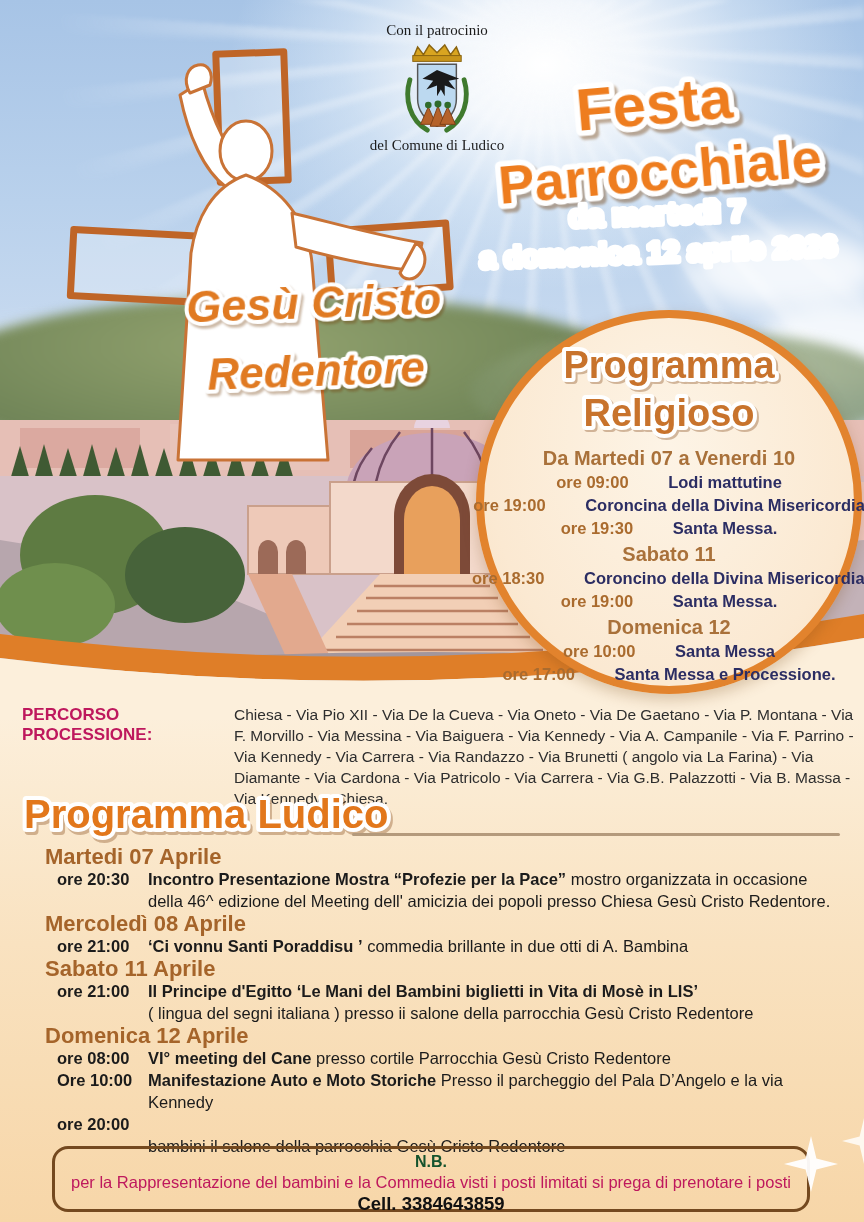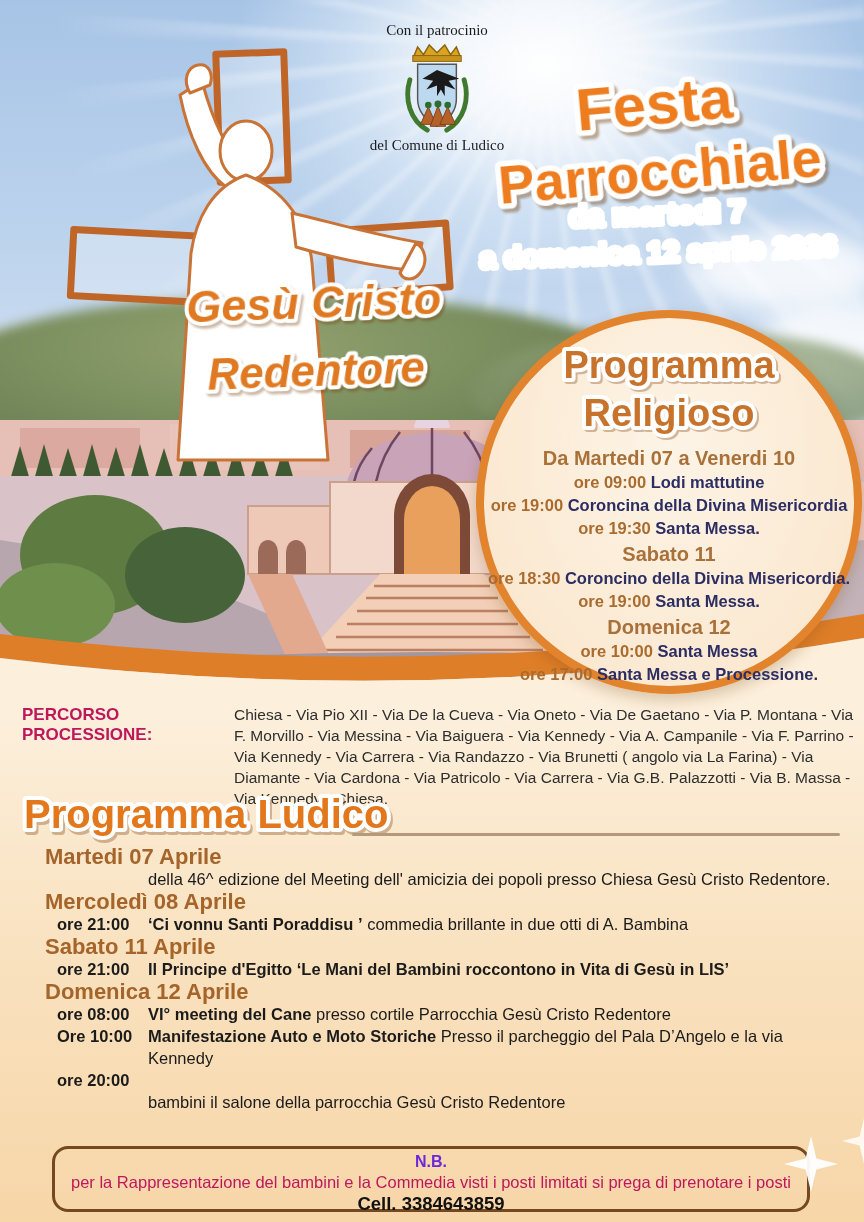--- a/index.html
+++ b/index.html
@@ -31,40 +31,40 @@
   text.bubble{font-family:"Liberation Sans",sans-serif;font-weight:bold;paint-order:stroke;stroke:#ffffff;stroke-linejoin:round;}
   
   .oval{position:absolute;left:476px;top:310px;width:386px;height:384px;border-radius:50%;
         border:8px solid #e2832d;z-index:3;box-sizing:border-box;
         background:radial-gradient(ellipse at 50% 35%, #fdf4e6 0%, #fbe9d2 70%, #f8e0c2 100%);
         box-shadow:0 6px 14px rgba(120,70,20,.25);}
   .oval-inner{position:absolute;left:-12px;top:20px;width:394px;text-align:center;}
   .rel-h{font-size:20px;font-weight:bold;color:#a9713a;line-height:26px;margin-top:1px;}
   .rel-item{font-size:16.5px;font-weight:bold;line-height:23px;white-space:nowrap;}
   .rel-time{color:#aa6b2e;}
-  .rel-text{color:#2b2d63;}
+  .rel-text{color:#2b2d63;padding-left:35px;}
   
   .lower{position:absolute;left:0;top:716px;width:864px;height:506px;z-index:1;
          background:linear-gradient(180deg,#fcefdb 0%,#f9e2c0 45%,#f7d6a8 100%);}
   .percorso{position:absolute;left:0;top:700px;width:864px;z-index:5;}
   .perc-label{position:absolute;left:22px;top:5px;width:212px;font-size:17px;font-weight:bold;color:#be185d;}
   .perc-text{position:absolute;left:234px;top:4px;width:622px;font-size:15.5px;line-height:21px;color:#2e2e2e;font-weight:500;}
   .ludico-svg{position:absolute;left:14px;top:786px;z-index:5;}
   .ludico-rule{position:absolute;left:352px;top:833px;width:488px;height:3px;background:#b49a7c;z-index:5;border-radius:2px;}
   .events{position:absolute;left:30px;top:845px;width:812px;z-index:5;color:#1b1b1b;}
   .ev-day{font-size:22px;font-weight:bold;color:#a5642a;line-height:23px;padding-left:15px;}
   .ev-row{display:grid;grid-template-columns:83px 1fr;column-gap:8px;line-height:22px;padding-left:27px;}
   .ev-time{font-size:16.5px;font-weight:600;}
   .ev-text{font-size:16.5px;}
   .ev-b{font-weight:bold;}
   .ev-r{font-weight:normal;}
   
   .nb-box{position:absolute;left:52px;top:1146px;width:758px;height:66px;z-index:5;box-sizing:border-box;
           border:3px solid #74491f;border-radius:16px;text-align:center;padding-top:3px;}
-  .nb-label{font-size:16px;font-weight:bold;color:#6d28d9;line-height:20px;}
+  .nb-label{font-size:16px;font-weight:bold;color:#14532d;line-height:20px;}
   .nb-text{font-size:16.5px;color:#be185d;line-height:21px;}
   .nb-phone{font-size:18.5px;font-weight:bold;color:#111;line-height:22px;}
   .sparkle{position:absolute;background:#fff;z-index:6;opacity:.95;
     clip-path:polygon(50% 0%,60% 40%,100% 50%,60% 60%,50% 100%,40% 60%,0% 50%,40% 40%);}
   .sparkle.s1{left:784px;top:1136px;width:54px;height:56px;}
   .sparkle.s2{left:842px;top:1118px;width:44px;height:46px;opacity:.8;}
 </style>
 </head>
 <body>
 
@@ -232,35 +232,40 @@
   </div>
 
   <svg class="ludico-svg" width="420" height="56" viewBox="0 0 420 56" style="filter:drop-shadow(2px 3px 0 rgba(130,70,20,.35));">
     <text class="bubble" x="10" y="42" font-size="40" text-anchor="start" fill="#e2771b" stroke-width="8">Programma Ludico</text>
   </svg>
   <div class="ludico-rule"></div>
 
   <div class="events">
       <div class="ev-day">Martedi 07 Aprile</div>
       <div class="ev-row">
+        <div class="ev-time">ore 20:30</div>
+        <div class="ev-text"><span class="ev-b">Incontro Presentazione Mostra “Profezie per la Pace”</span> <span class="ev-r">mostro organizzata in occasione</span></div>
+      </div>
+      <div class="ev-row">
         <div class="ev-time"></div>
         <div class="ev-text ev-r">della 46^ edizione del Meeting dell' amicizia dei popoli presso Chiesa Gesù Cristo Redentore.</div>
       </div>
       <div class="ev-day">Mercoledì 08 Aprile</div>
       <div class="ev-row">
         <div class="ev-time">ore 21:00</div>
         <div class="ev-text"><span class="ev-b">‘Ci vonnu Santi Poraddisu ’</span> <span class="ev-r">commedia brillante in due otti di A. Bambina</span></div>
       </div>
       <div class="ev-day">Sabato 11 Aprile</div>
       <div class="ev-row">
         <div class="ev-time">ore 21:00</div>
-        <div class="ev-text"><span class="ev-b">Il Principe d'Egitto ‘Le Mani del Bambini roccontono in Vita di Gesù in LIS’</span></div>
+        <div class="ev-text"><span class="ev-b">Il Principe d'Egitto ‘Le Mani del Bambini biglietti in Vita di Mosè in LIS’</span></div>
       </div>
       <div class="ev-row">
         <div class="ev-time"></div>
+        <div class="ev-text ev-r">( lingua del segni italiana ) presso ii salone della parrocchia Gesù Cristo Redentore</div>
       </div>
       <div class="ev-day">Domenica 12 Aprile</div>
       <div class="ev-row">
         <div class="ev-time">ore 08:00</div>
         <div class="ev-text"><span class="ev-b">VI° meeting del Cane</span> <span class="ev-r">presso cortile Parrocchia Gesù Cristo Redentore</span></div>
       </div>
       <div class="ev-row">
         <div class="ev-time">Ore 10:00</div>
         <div class="ev-text"><span class="ev-b">Manifestazione Auto e Moto Storiche</span> <span class="ev-r">Presso il parcheggio del Pala D’Angelo e la via Kennedy</span></div>
       </div>

